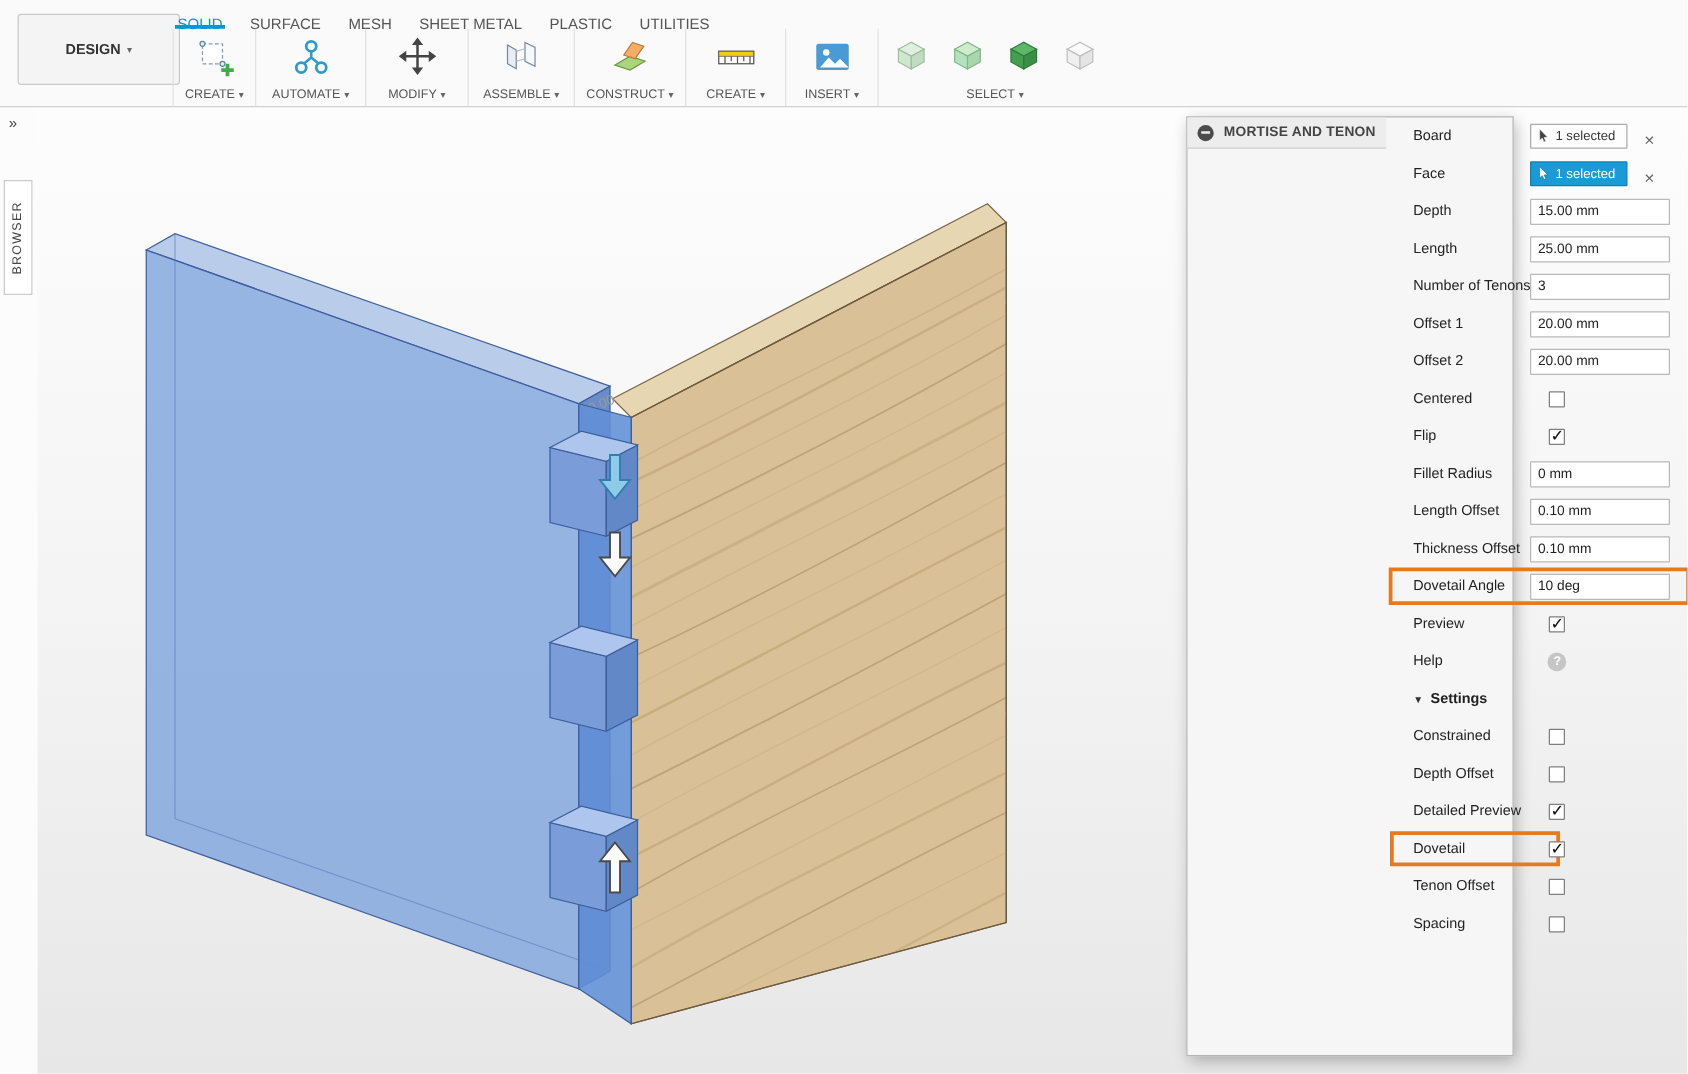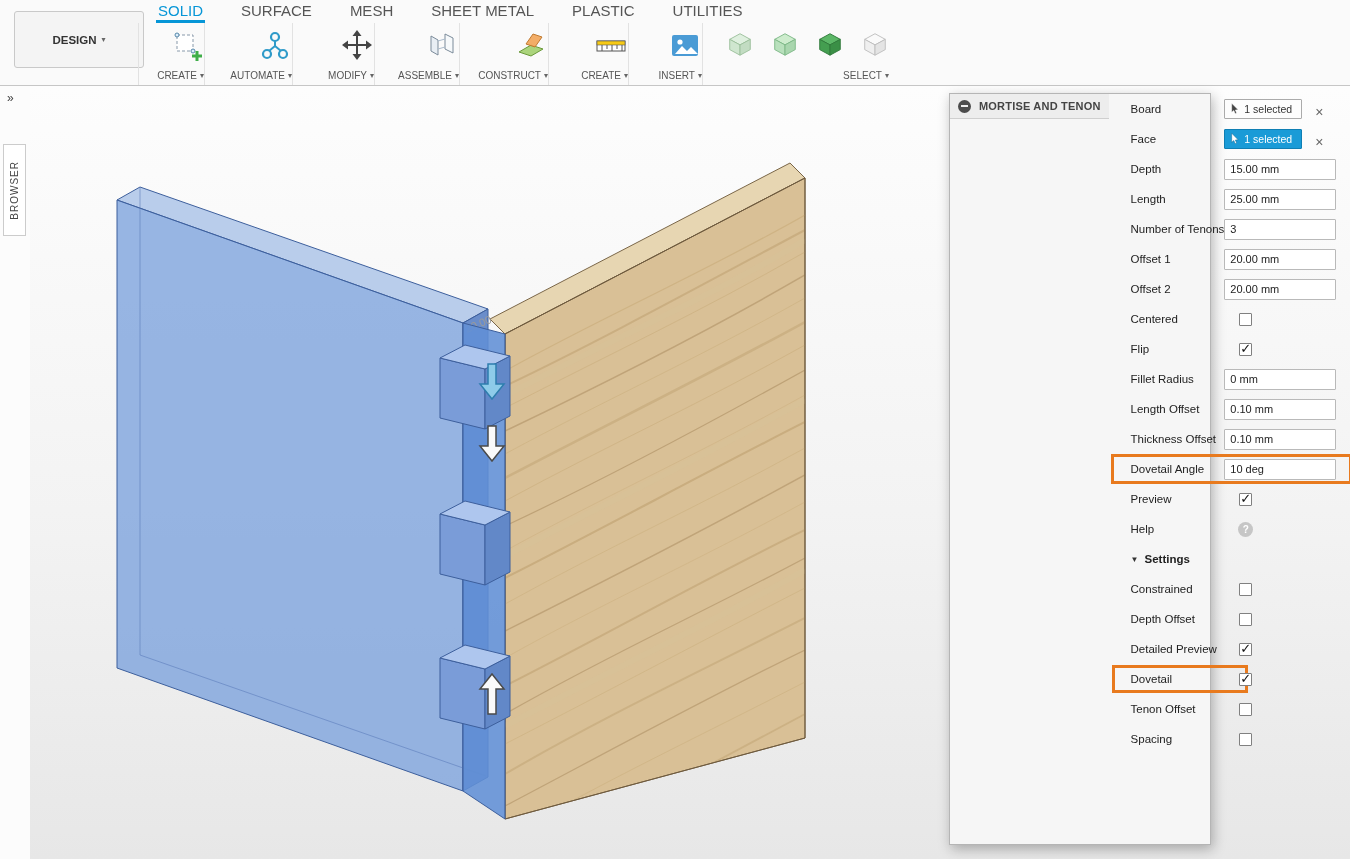--- a/index.html
+++ b/index.html
@@ -3,24 +3,24 @@
 <meta charset="utf-8">
 <style>
 *{margin:0;padding:0;box-sizing:border-box}
 html,body{width:1350px;height:859px;overflow:hidden;background:#fff;
   font-family:"Liberation Sans","DejaVu Sans",sans-serif;position:relative}
 
 
 .toolbar{position:absolute;left:0;top:0;width:1350px;height:86px;background:#fafafa;border-bottom:1px solid #c6c6c6}
 .design-btn{position:absolute;left:14px;top:11px;width:130px;height:57px;background:#f4f4f4;border:1px solid #c9c9c9;border-radius:3px;display:flex;align-items:center;justify-content:center;gap:5px;font-size:11.5px;font-weight:bold;color:#333;cursor:default}
 .tabs{position:absolute;left:140px;top:0;height:23px;display:flex}
-.tab{font-size:15px;color:#555;margin-left:16px;margin-right:18px;padding:2px 2px 2px;border-bottom:3px solid transparent;white-space:nowrap;cursor:default}
+.tab{font-size:12px;color:#555;margin-left:0;margin-right:18px;padding:12px 2px 2px;border-bottom:3px solid transparent;white-space:nowrap;cursor:default}
 .tab.active{color:#0696d7;border-bottom-color:#0696d7}
 .groups{position:absolute;left:138px;top:23px;height:62px;display:flex;border-left:1px solid #e2e2e2}
-.tgroup{display:flex;flex-direction:column;align-items:flex-end;padding-top:5px;border-right:1px solid #e2e2e2}
+.tgroup{display:flex;flex-direction:column;align-items:center;padding-top:5px;border-right:1px solid #e2e2e2}
 .ticon{width:34px;height:34px;flex:0 0 auto}
 .cubes-row{display:flex;align-items:center;gap:17px;margin-top:2px}
 .cube{width:28px;height:28px}
 .glabel{margin-top:auto;margin-bottom:4px;font-size:10px;color:#555;white-space:nowrap;display:flex;align-items:center;gap:3px;cursor:default}
 .caret{font-size:8px;color:#666}
 
 
 .side-strip{position:absolute;left:0;top:86px;width:30px;height:773px;background:#fcfcfc}
 .expand-btn{position:absolute;left:7px;top:5px;font-size:12px;color:#444;cursor:default}
 .browser-tab{position:absolute;left:3px;top:58px;width:23px;height:92px;border:1px solid #ccc;background:#fff;display:flex;align-items:center;justify-content:center}

